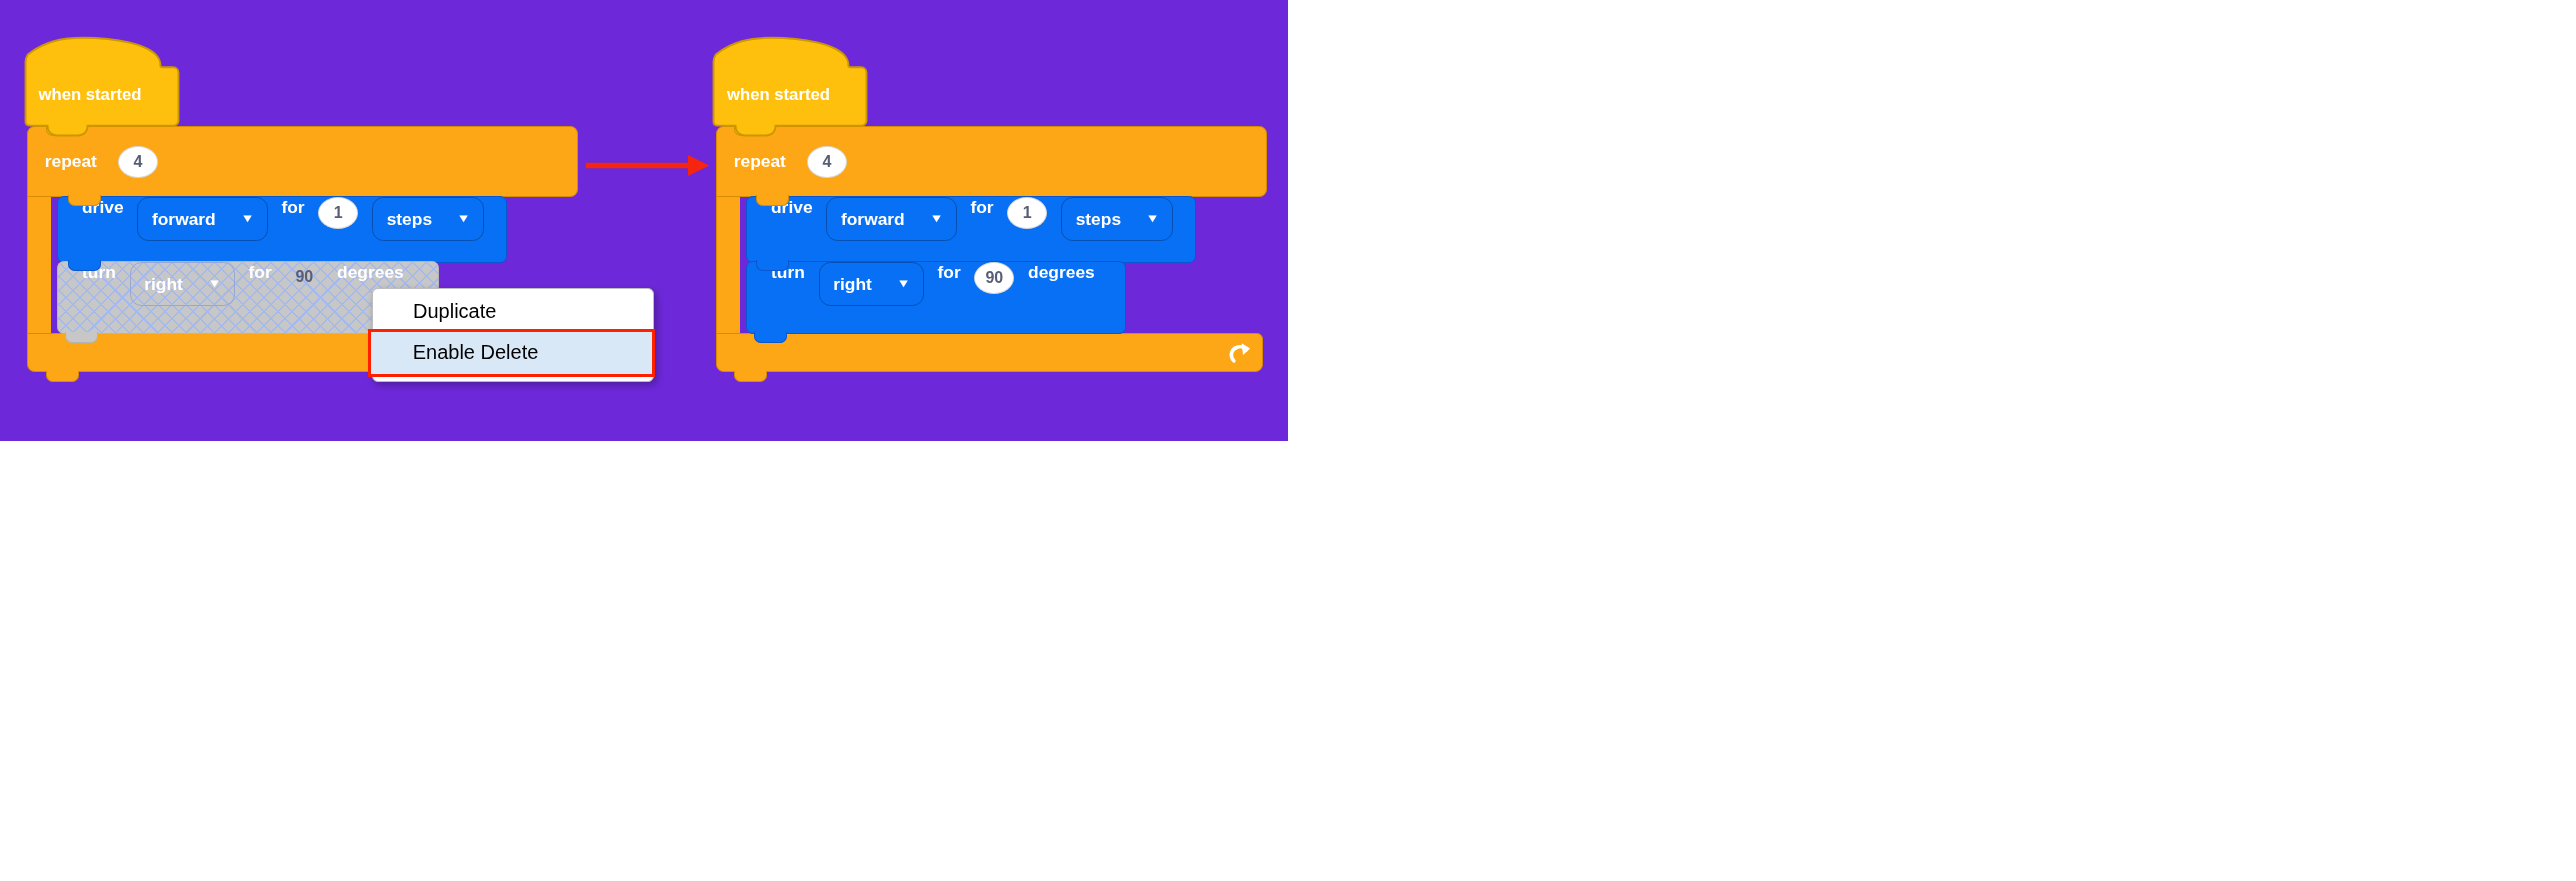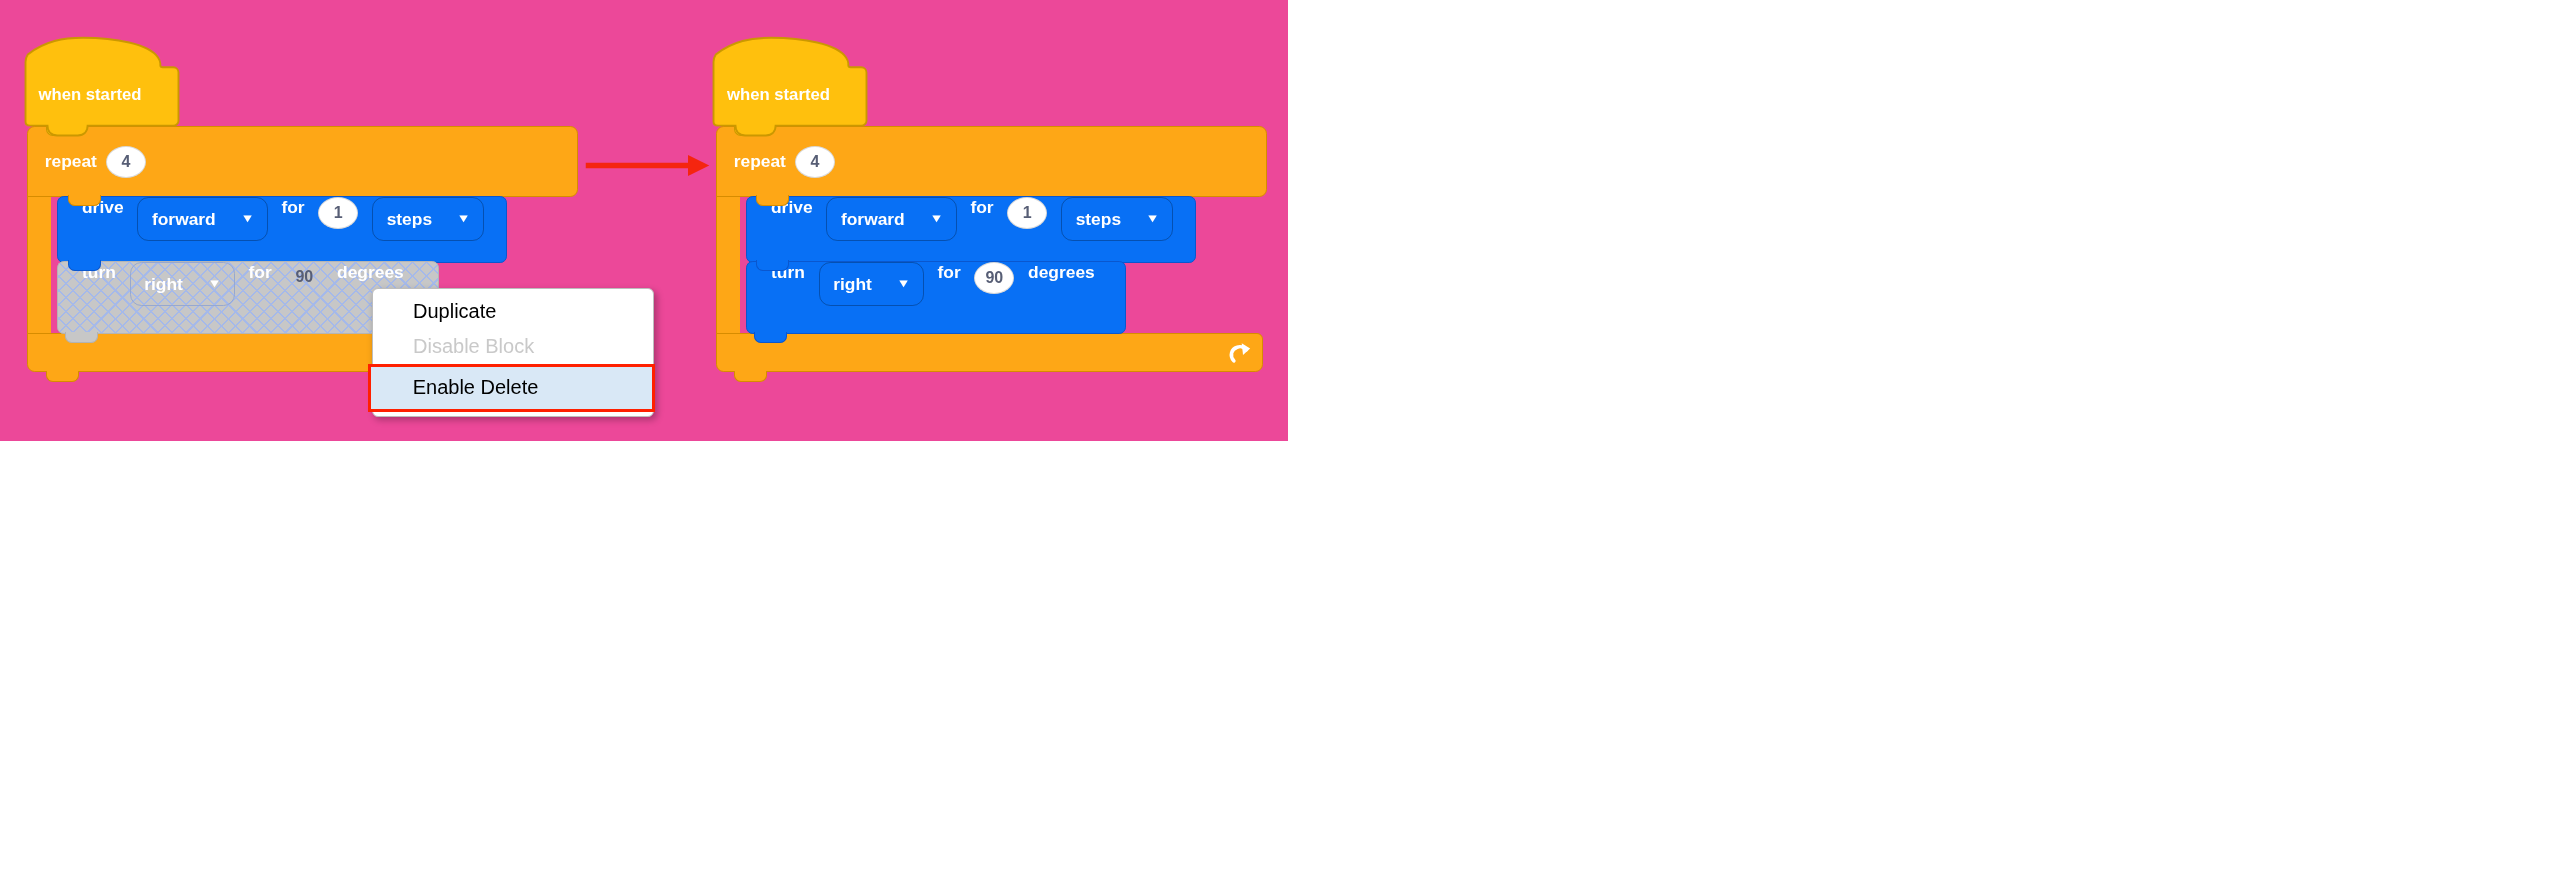--- a/index.html
+++ b/index.html
@@ -1,30 +1,30 @@
 <!DOCTYPE html>
 <html style="font-size:12px"><head>
 <meta charset="utf-8">
 <style>
   html,body{margin:0;padding:0;background:#fff;}
   .canvas{
-    position:relative;width:1288px;height:441px;background:#ec4899;
+    position:relative;width:1288px;height:441px;background:#6d28d9;
     font-family:"Liberation Sans",sans-serif;overflow:hidden;
   }
   
   .abs{position:absolute;box-sizing:border-box;}
   .hat-wrap{width:156px;height:102px;z-index:6;}
   .hat-label{
     position:absolute;left:15px;top:49px;color:#fff;font-size:16.7px;font-weight:bold;
     white-space:nowrap;
   }
   .c-top{
     background:#FEA716;border:1.5px solid #D78C00;border-radius:7.6px 7.6px 7.6px 0;
     height:71px;z-index:2;
-    display:flex;align-items:center;padding-left:16.7px;gap:9px;
+    display:flex;align-items:center;padding-left:16.7px;gap:21px;
   }
   .c-spine{
     background:#FEA716;border-left:1.5px solid #D78C00;width:24px;z-index:1;
   }
   .c-bottom{
     background:#FEA716;border:1.5px solid #D78C00;border-radius:0 6px 7.6px 7.6px;
     height:39px;z-index:2;
   }
   .bump{
     width:33px;height:10.6px;border-radius:0 0 6.8px 6.8px;z-index:5;
@@ -192,22 +192,19 @@
     <div class="abs bump orange" style="left:756px;top:195px;"></div>
     <div class="abs bump blue" style="left:756px;top:260px;"></div>
     <div class="abs bump blue" style="left:754px;top:332px;"></div>
     <div class="abs bump orange" style="left:734px;top:371px;"></div>
   </div>
 
   <div class="abs menu">
     <div class="menu-item">
       <span>Duplicate</span>
     </div>
-    <div class="menu-item disabled">
-      <span>Disable Block</span>
-    </div>
     <div class="menu-item highlight">
       <span>Enable Delete</span>
     </div>
   </div>
 
 </div>
 
 
 </body></html>

